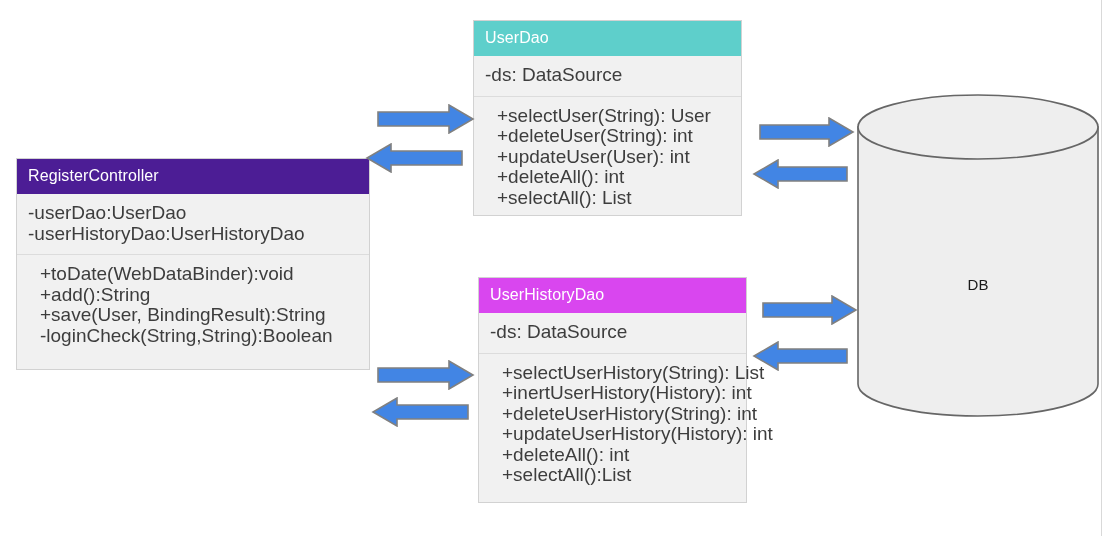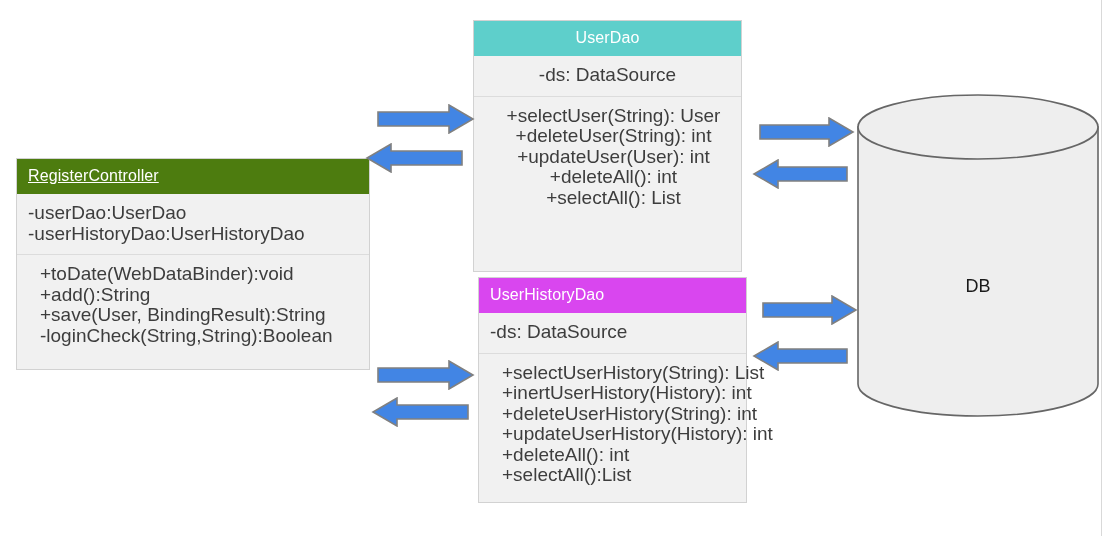--- a/index.html
+++ b/index.html
@@ -62,48 +62,48 @@
   }
   .arrow svg { display: block; }
 
   
   .db-cylinder {
     position: absolute;
   }
   .db-cylinder svg { display: block; }
   .db-label {
     position: absolute;
-    font-size: 18px;
+    font-size: 15px;
     color: #1a1a1a;
     text-align: center;
     white-space: pre;
   }
 </style>
 </head>
 <body>
 
 <div id="canvas">
 
   <div class="page-border-right"></div>
 
   <div class="uml-class" style="left:16px; top:158px; width:354px; height:212px;">
-    <div class="uml-header" style="background:#4d7c0f;text-decoration:underline;">RegisterController</div>
+    <div class="uml-header" style="background:#4c1d95;">RegisterController</div>
     <div class="uml-attrs">
       <div class="uml-line">-userDao:UserDao</div>
       <div class="uml-line">-userHistoryDao:UserHistoryDao</div>
     </div>
     <div class="uml-ops">
       <div class="uml-line">+toDate(WebDataBinder):void</div>
       <div class="uml-line">+add():String</div>
       <div class="uml-line">+save(User, BindingResult):String</div>
       <div class="uml-line">-loginCheck(String,String):Boolean</div>
     </div>
   </div>
 
-  <div class="uml-class" style="left:473px; top:20px; width:269px; height:252px;text-align:center;">
+  <div class="uml-class" style="left:473px; top:20px; width:269px; height:196px;">
     <div class="uml-header" style="background:#5ecfcb;">UserDao</div>
     <div class="uml-attrs">
       <div class="uml-line">-ds: DataSource</div>
     </div>
     <div class="uml-ops">
       <div class="uml-line">+selectUser(String): User</div>
       <div class="uml-line">+deleteUser(String): int</div>
       <div class="uml-line">+updateUser(User): int</div>
       <div class="uml-line">+deleteAll(): int</div>
       <div class="uml-line">+selectAll(): List</div>

